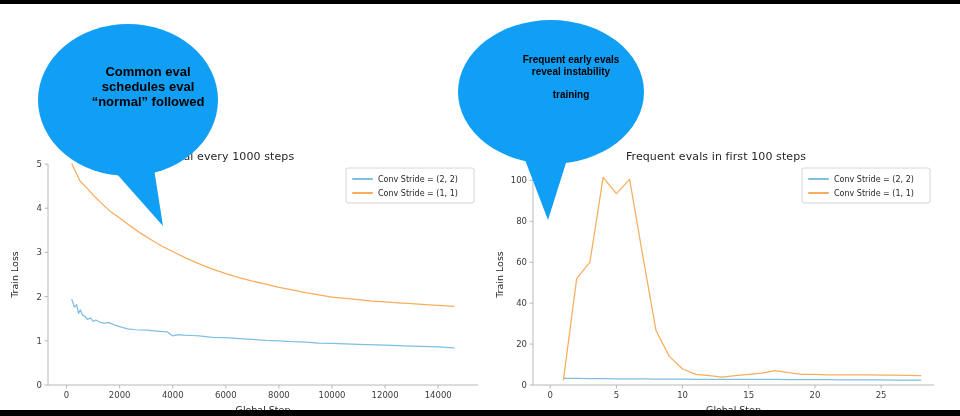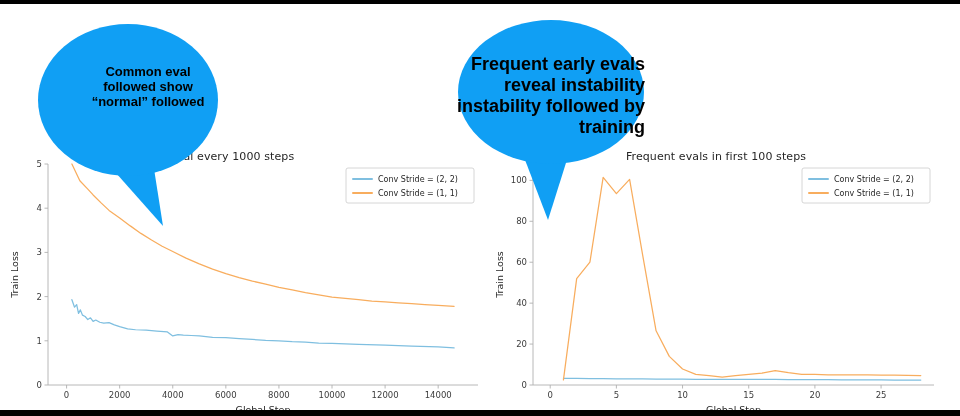--- a/index.html
+++ b/index.html
@@ -88,23 +88,22 @@
     font-family: "Liberation Sans", sans-serif;
     font-weight: bold;
     color: #000000;
     line-height: 1.16;
   }
   #bubble-text-1 {
     left: 58px; top: 60px; width: 180px;
     font-size: 13px;
   }
   #bubble-text-2 {
-    left: 457px; top: 50px; width: 188px;
-    font-size: 18px;
-    text-align: right;
+    left: 477px; top: 50px; width: 188px;
+    font-size: 10px;
   }
 </style>
 </head>
 <body>
 
 <div id="stage">
   <div id="canvas">
 
     <div class="chart-panel" id="panel-left">
       <div class="chart-title">Eval every 1000 steps</div>
@@ -194,17 +193,17 @@
         <g>
           <path d="M 108,160 L 152,152 L 163,222 Z" fill="#109ff4"></path>
           <ellipse cx="128" cy="96" rx="90" ry="76" fill="#109ff4"></ellipse>
         </g>
         <g>
           <path d="M 522,148 L 571,143 L 548,216 Z" fill="#109ff4"></path>
           <ellipse cx="551" cy="88" rx="93" ry="72" fill="#109ff4"></ellipse>
         </g>
       </svg>
 
-    <div class="bubble-text" id="bubble-text-1"><span>Common eval</span><br><span>followed show</span><br><span>“normal” followed</span></div>
-    <div class="bubble-text" id="bubble-text-2"><span>Frequent early evals</span><br><span>reveal instability</span><br><span>instability followed by</span><br><span>training</span></div>
+    <div class="bubble-text" id="bubble-text-1"><span>Common eval</span><br><span>schedules eval</span><br><span>“normal” followed</span></div>
+    <div class="bubble-text" id="bubble-text-2"><span>Frequent early evals</span><br><span>reveal instability</span><br><br><span>training</span></div>
 
   </div>
 </div>
 
 </body></html>

